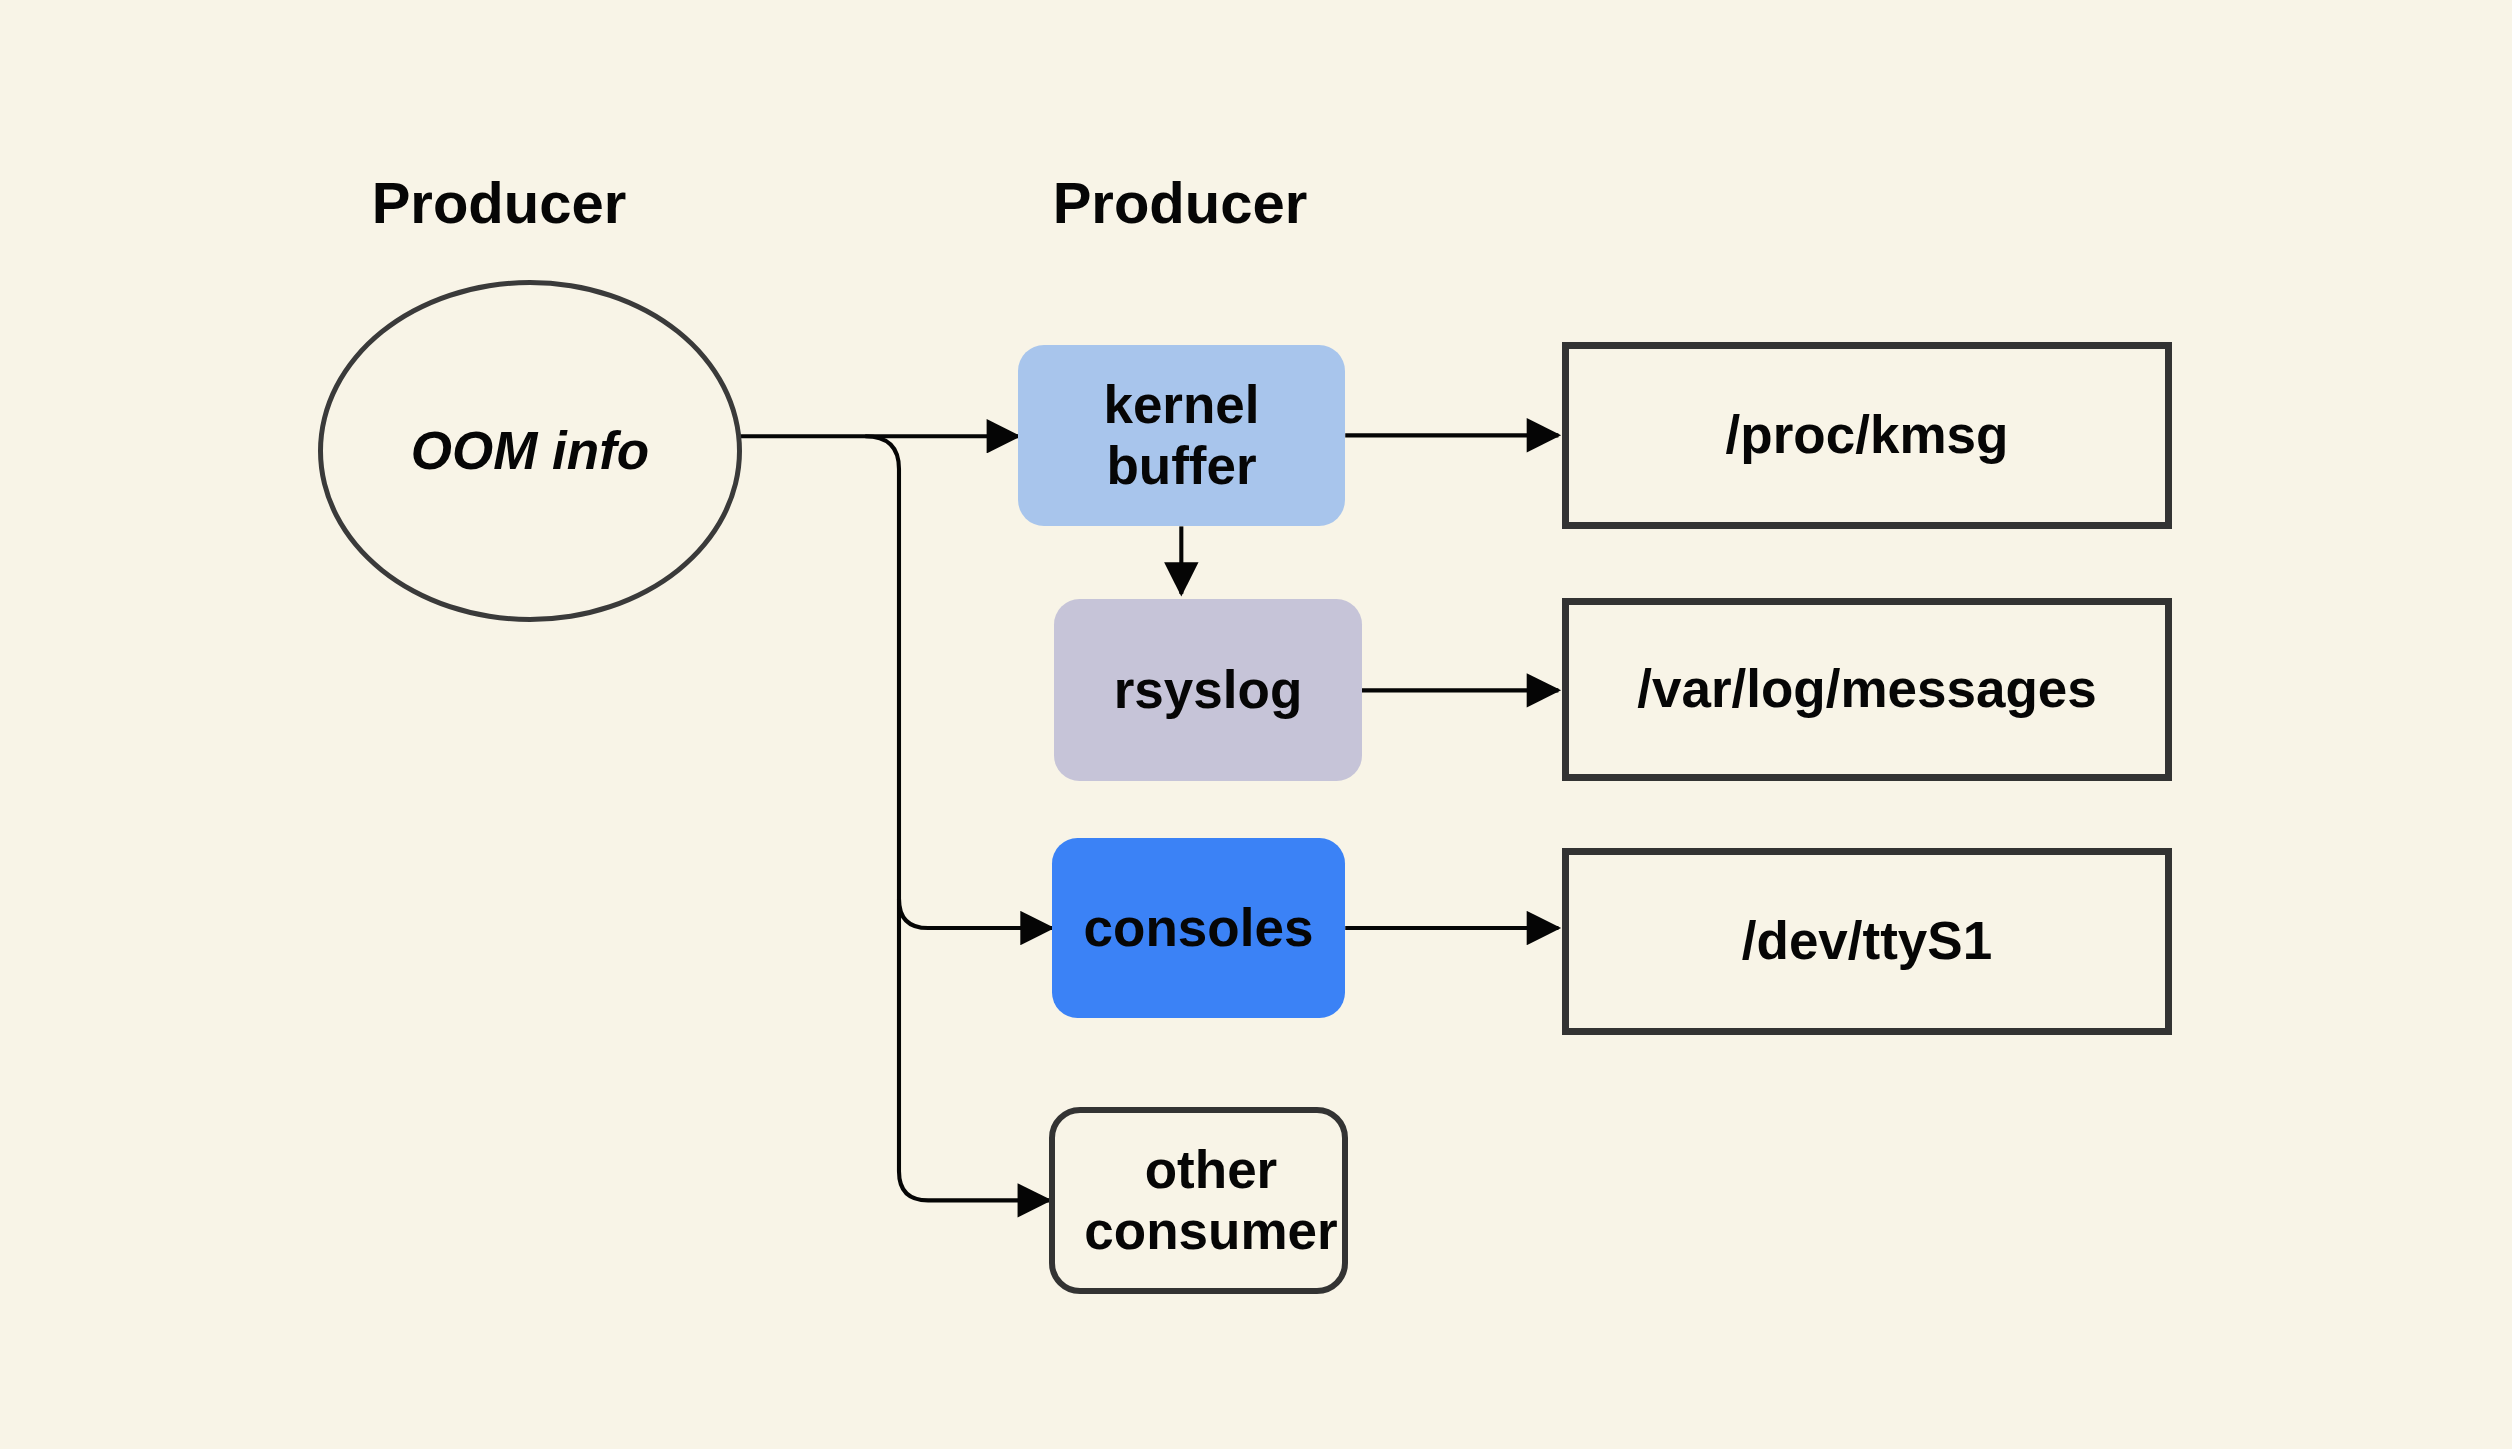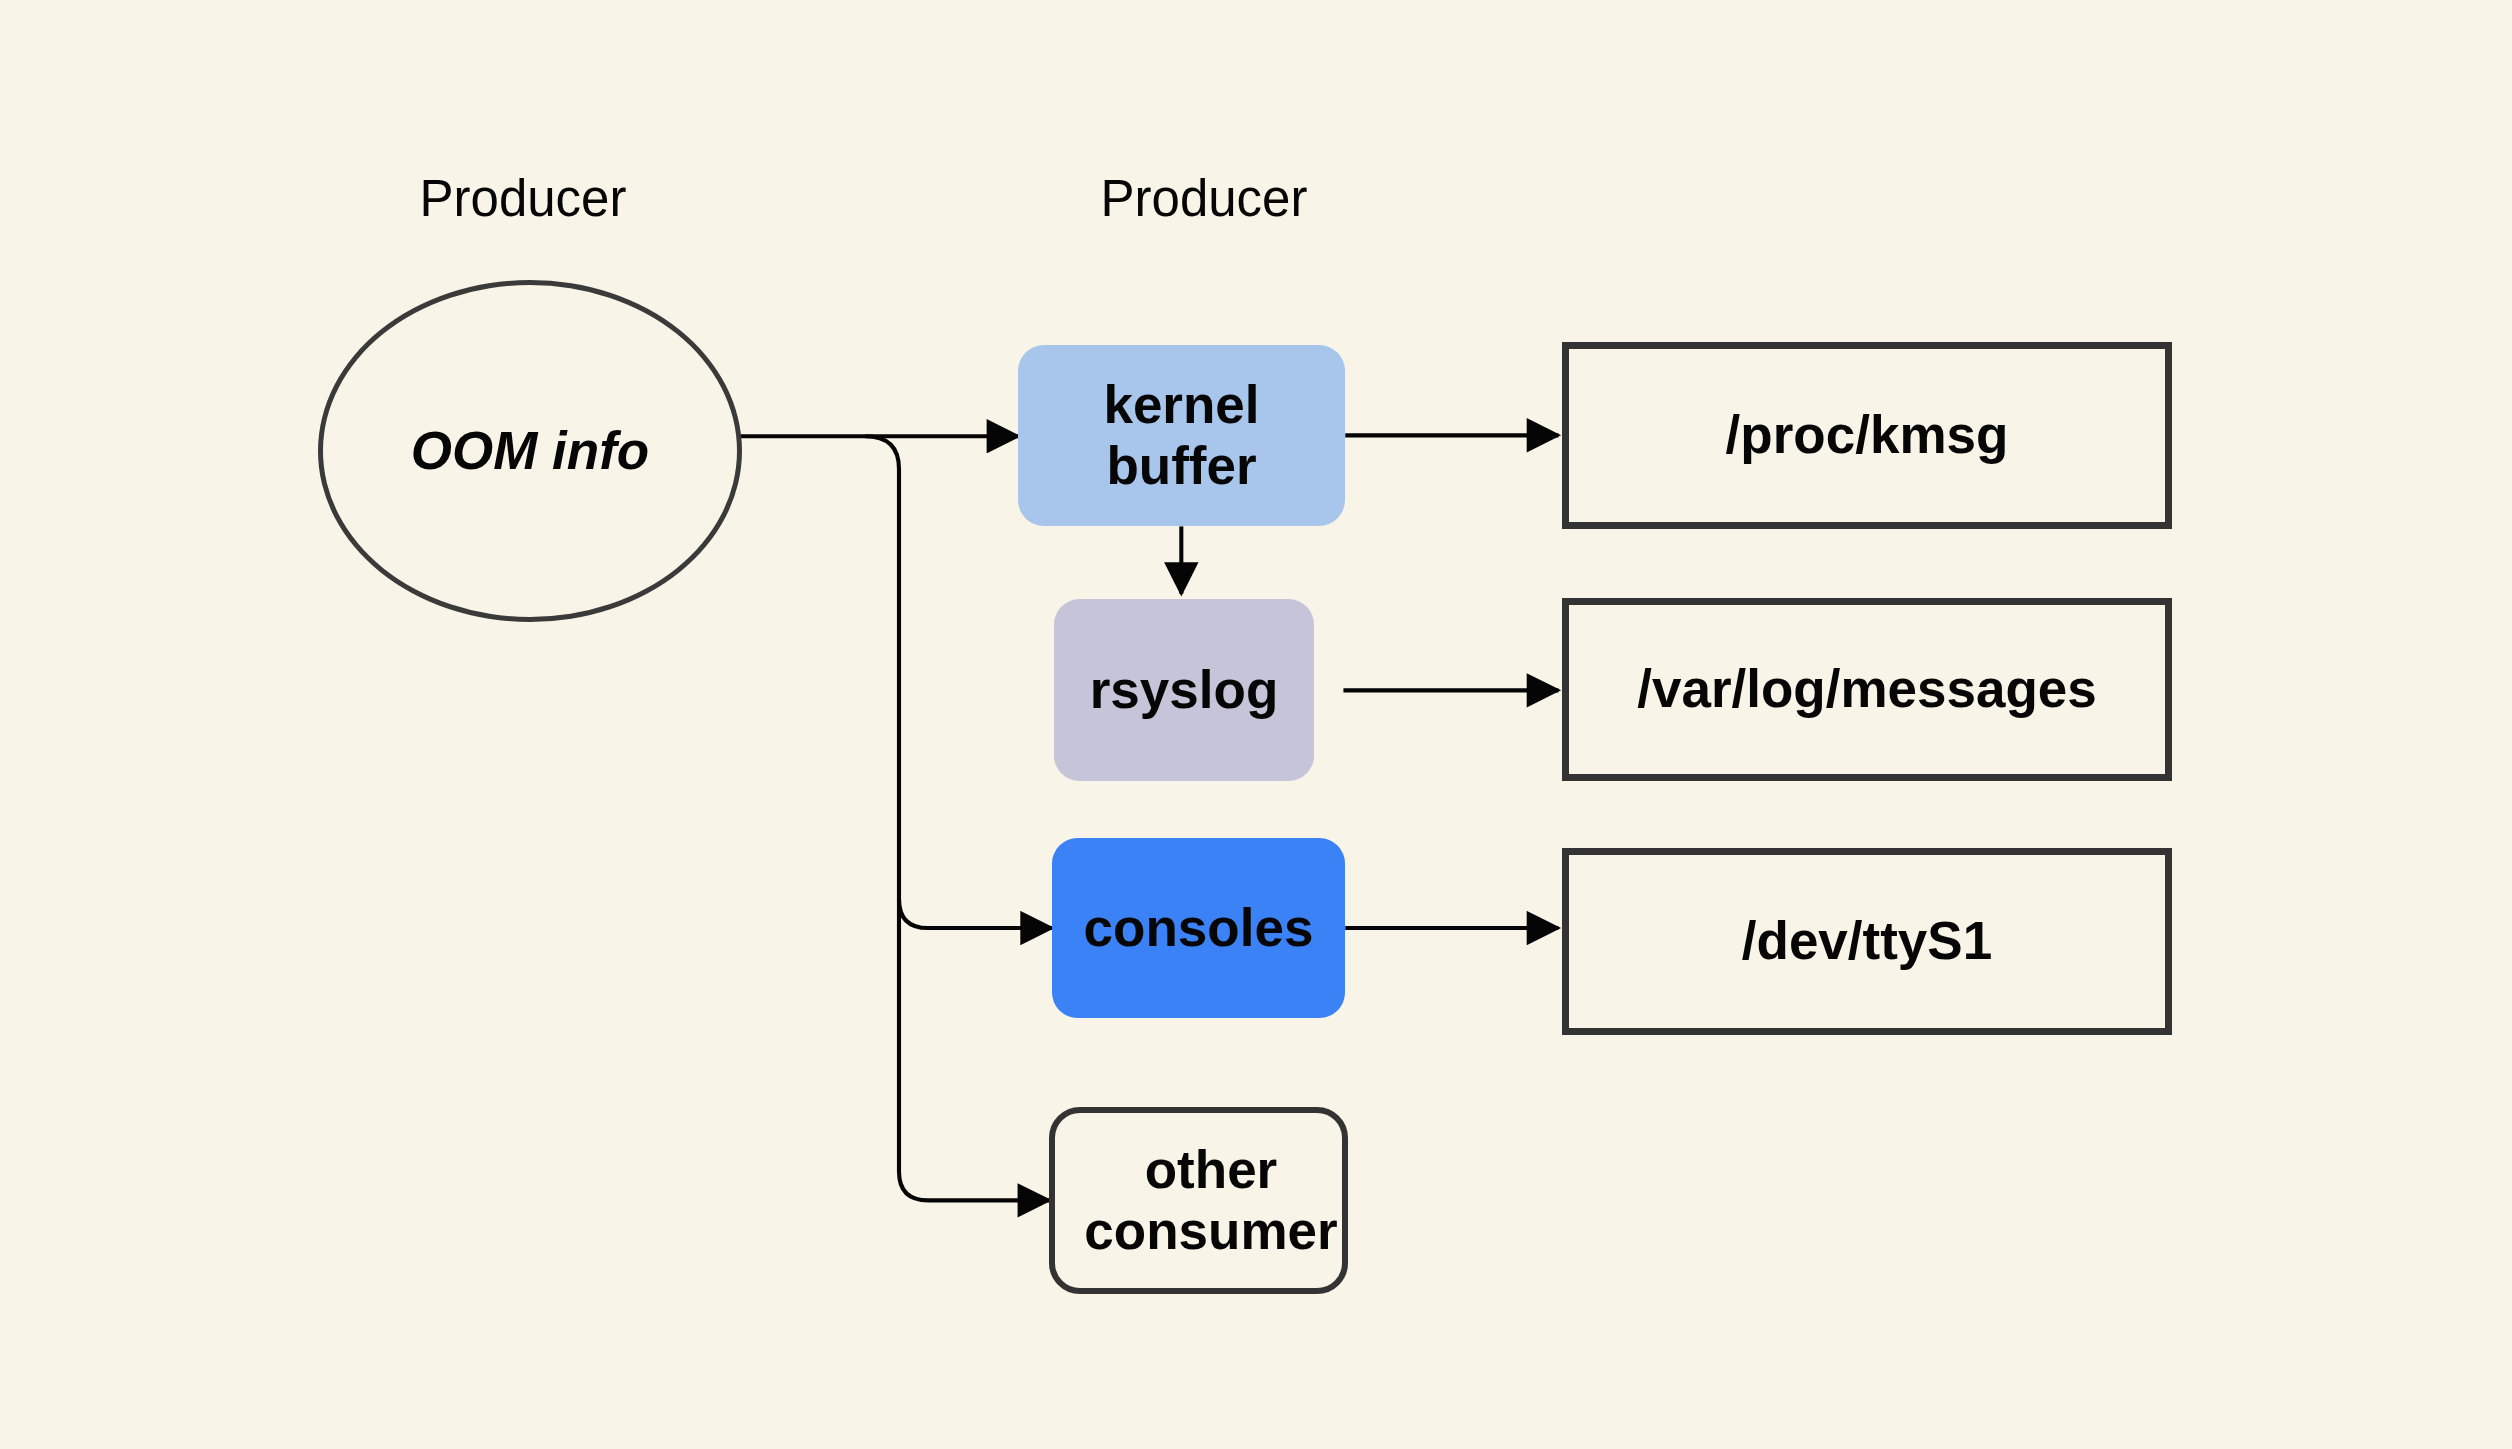--- a/index.html
+++ b/index.html
@@ -10,24 +10,23 @@
     background: #F8F4E7;
     overflow: hidden;
     font-family: "Liberation Sans", sans-serif;
     color: #060606;
   }
   .svg-layer { position: absolute; left: 0; top: 0; width: 2512px; height: 1449px; }
   .edge { stroke: #050505; stroke-width: 4.5; fill: none; }
   .col-label {
     position: absolute;
     transform: translateX(-50%);
-    font-size: 51px;
-    font-weight: normal;
+    font-size: 58px;
+    font-weight: bold;
     white-space: nowrap;
-    margin-left: 24px;
   }
   .node {
     position: absolute;
     display: flex;
     align-items: center;
     justify-content: center;
     text-align: center;
     font-size: 53px;
     font-weight: bold;
     line-height: 1.15;
@@ -37,21 +36,21 @@
   .ellipse {
     left: 318px; top: 280px; width: 424px; height: 342px;
     border: 5.5px solid #3A3A3A; border-radius: 50%; font-style: italic;
   }
   .kernel-buffer {
     left: 1018px; top: 345px; width: 327px; height: 181px;
     border-radius: 25.5px;
   }
   .kernel-buffer span { max-width: 210px; }
   .rsyslog {
-    left: 1054px; top: 599px; width: 260px; height: 182px;
+    left: 1054px; top: 599px; width: 308px; height: 182px;
     border-radius: 25.5px;
   }
   .consoles {
     left: 1052px; top: 838px; width: 293px; height: 180px;
     border-radius: 25.5px;
   }
   .other-consumer {
     left: 1049px; top: 1107px; width: 299px; height: 187px;
     border: 6.4px solid #333333; border-radius: 31px;
   }

